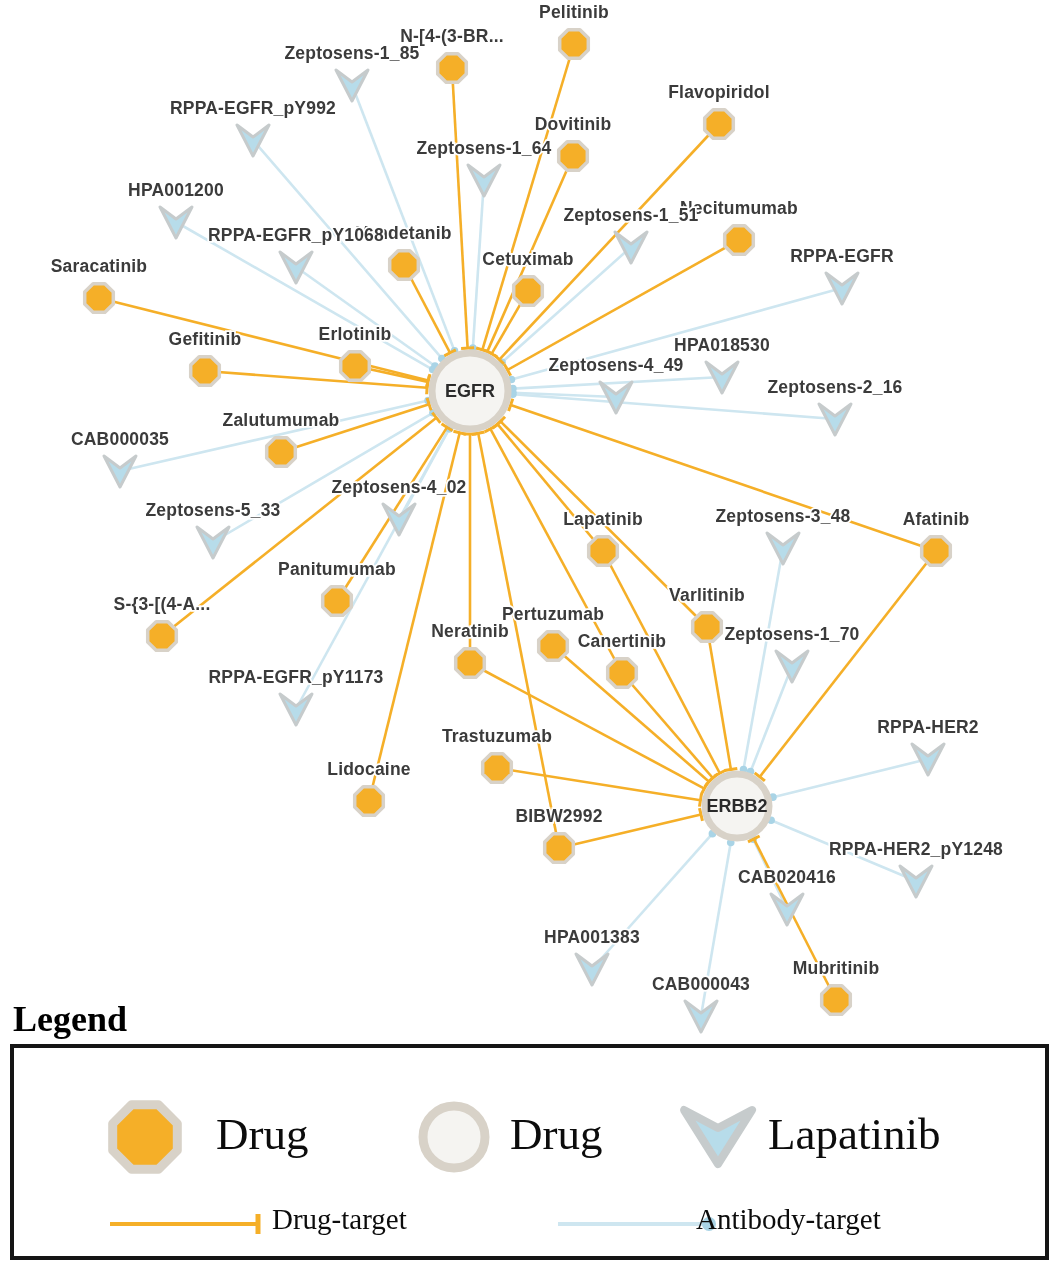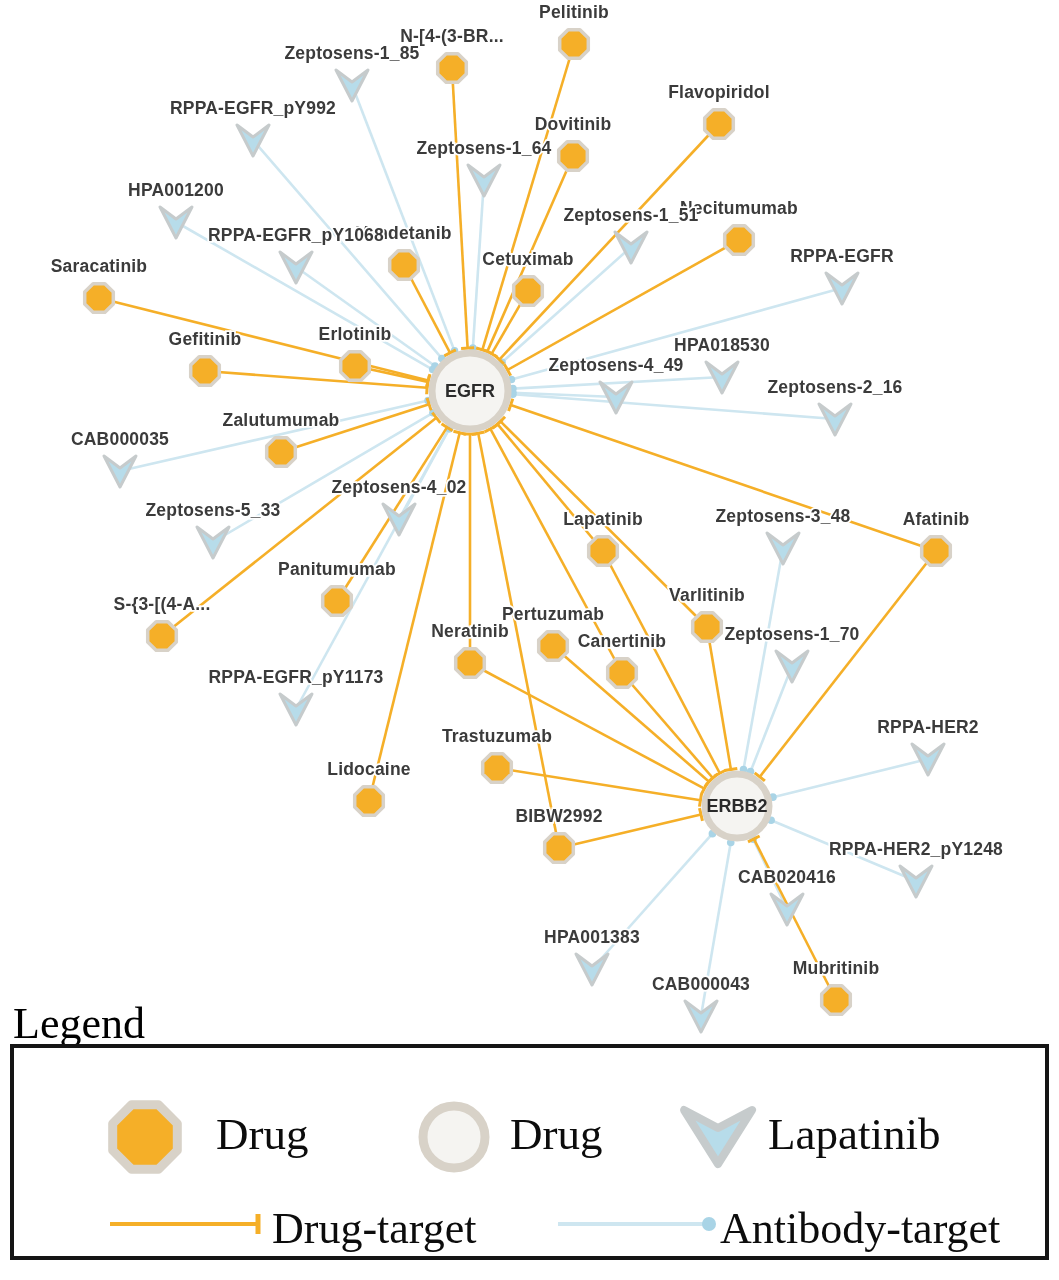--- a/index.html
+++ b/index.html
@@ -12,32 +12,32 @@
     font-family:"Liberation Sans",sans-serif;font-weight:bold;font-size:17.5px;
     fill:var(--label_color);stroke:#ffffff;stroke-width:3.5px;paint-order:stroke;
     letter-spacing:.2px;
   }
   .gene-label{
     font-family:"Liberation Sans",sans-serif;font-weight:bold;font-size:18px;
     fill:#2b2b2b;
   }
   .legend-title{
     position:absolute;left:13px;top:998px;
-    font-family:"Liberation Serif",serif;font-weight:normal;font-size:44px;color:#000;
+    font-family:"Liberation Serif",serif;font-weight:bold;font-size:36px;color:#000;
   }
   .legend-box{
     position:absolute;left:10px;top:1044px;width:1031px;height:208px;
     border:4px solid #151515;background:#fff;
   }
   .abs{position:absolute;}
   .item-label{
     position:absolute;font-family:"Liberation Serif",serif;font-size:45px;color:#0c0c0c;text-align:center;
   }
   .edge-label{
-    position:absolute;font-family:"Liberation Serif",serif;font-size:44px;color:#0c0c0c;
+    position:absolute;font-family:"Liberation Serif",serif;font-size:29px;color:#0c0c0c;
   }
 </style>
 </head>
 <body>
 
 <svg id="network" width="1059" height="1040" viewBox="0 0 1059 1040">
     <g>
       <g>
         <line x1="352" y1="85" x2="454.5287620351467" y2="350.87967104029576" stroke="#CEE6F0" stroke-width="2.6"></line>
         <circle cx="454.5287620351467" cy="350.87967104029576" r="3.8" fill="#A9D4E6"></circle>
@@ -451,15 +451,15 @@
   <svg class="abs" style="left:92px;top:162px" width="172" height="28">
     <line x1="4" y1="14" x2="152" y2="14" style="stroke:var(--drug_edge);stroke-width:4"></line>
     <line x1="152" y1="4" x2="152" y2="24" style="stroke:var(--drug_edge);stroke-width:5"></line>
   </svg>
   <div class="edge-label" style="left:258px;top:155px">Drug-target</div>
 
   <svg class="abs" style="left:540px;top:162px" width="172" height="28">
     <line x1="4" y1="14" x2="150" y2="14" style="stroke:var(--antibody_edge);stroke-width:4"></line>
     <circle cx="155" cy="14" r="7" style="fill:var(--antibody_dot)"></circle>
   </svg>
-  <div class="edge-label" style="left:706px;top:155px">Antibody-target</div>
+  <div class="edge-label" style="left:682px;top:155px">Antibody-target</div>
 
 </div>
 
 </body></html>

